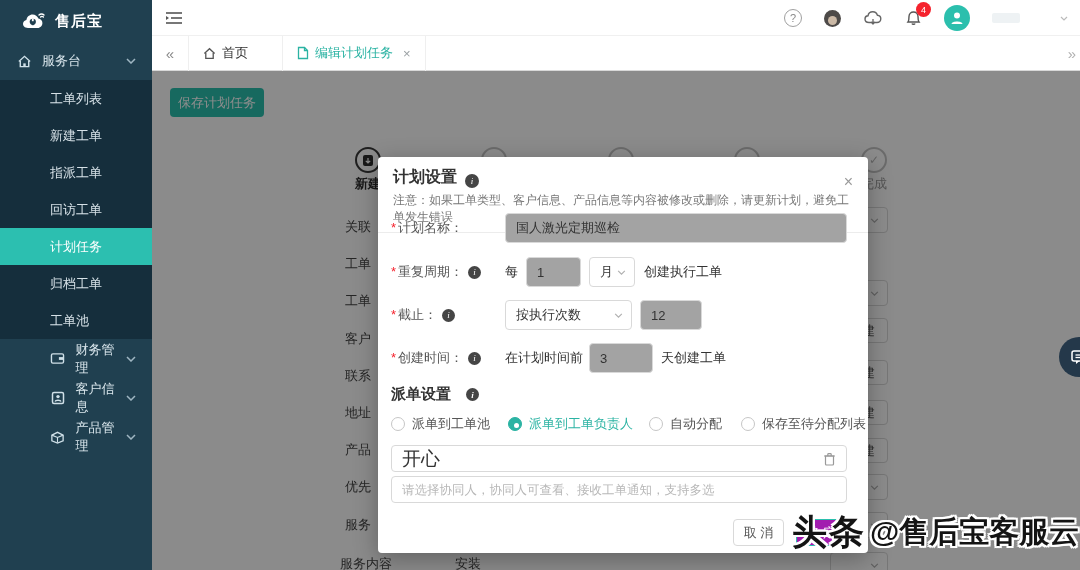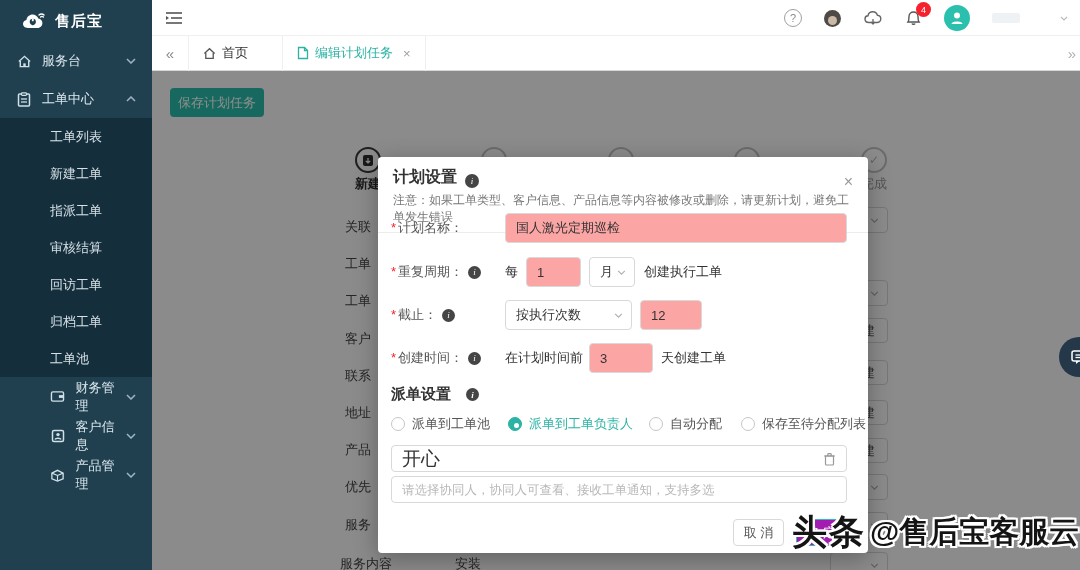--- a/index.html
+++ b/index.html
@@ -63,21 +63,21 @@
   .modal-header { position:relative; padding:10px 16px 6px 15px; border-bottom:1px solid #ececec; }
   .modal-title-row { display:flex; align-items:flex-end; gap:8px; }
   .modal-title { font-size:16px; font-weight:bold; color:#333; }
   .info-dot { width:14px; height:14px; border-radius:50%; background:#454545; color:#fff; font-size:9px; font-style:italic; font-family:"Liberation Serif",serif; display:inline-flex; align-items:center; justify-content:center; flex:none; }
   .info-dot.sm { width:13px; height:13px; }
   .modal-note { font-size:12px; color:#777; margin-top:4px; }
   .modal-close { position:absolute; right:15px; top:17px; font-size:16px; color:#999; cursor:pointer; line-height:1; }
   .m-row { position:absolute; left:13px; right:21px; height:30px; display:flex; align-items:center; }
   .m-label { width:114px; font-size:13px; color:#555; flex:none; display:flex; align-items:center; gap:5px; }
   .req { color:#f5222d; margin-right:2px; }
-  .m-input { height:30px; border:1px solid #d9d9d9; border-radius:4px; font-size:13px; color:#333; padding:0 10px; outline:none; background:#fca5a5; font-family:inherit; }
+  .m-input { height:30px; border:1px solid #d9d9d9; border-radius:4px; font-size:13px; color:#333; padding:0 10px; outline:none; background:#a3a3a3; font-family:inherit; }
   .m-select { height:30px; border:1px solid #d9d9d9; border-radius:4px; display:flex; align-items:center; justify-content:space-between; padding:0 8px 0 10px; font-size:13px; color:#333; background:#fff; cursor:pointer; }
   .m-text { font-size:13px; color:#333; }
   .section-title { position:absolute; left:13px; top:228px; display:flex; align-items:center; gap:15px; font-size:15px; font-weight:bold; color:#333; }
   .radio-row { position:absolute; left:13px; top:258px; height:20px; width:456px; }
   .radio-opt { position:absolute; display:flex; align-items:center; gap:7px; font-size:13px; color:#555; cursor:pointer; white-space:nowrap; }
   .radio-circle { width:14px; height:14px; border:1px solid #c6c6c6; border-radius:50%; background:#fff; flex:none; }
   .radio-opt.selected { color:#2bb3a3; }
   .radio-opt.selected .radio-circle { background:#2bb3a3; border-color:#2bb3a3; position:relative; }
   .radio-opt.selected .radio-circle:after { content:""; position:absolute; left:4.5px; top:4.5px; width:5px; height:5px; border-radius:50%; background:#fff; }
   .tagbox { position:absolute; left:13px; top:288px; width:456px; height:27px; border:1px solid #d9d9d9; border-radius:4px; display:flex; align-items:center; padding:0 10px; font-size:19px; color:#333; }
@@ -124,43 +124,27 @@
           </svg>
       </span>
       <span>服务台</span>
       <span class="chev">
           <svg width="10" height="6" viewBox="0 0 10 6">
             <polyline points="1,1 5,5 9,1" fill="none" stroke="currentColor" stroke-width="1.5"></polyline>
           </svg>
         </span>
     </div>
 
-    <div class="nav-group">
-      <span class="gicon">
-        <svg width="14" height="15" viewBox="0 0 14 15" fill="none">
-            <rect x="1.5" y="2" width="11" height="12" rx="1" stroke="currentColor" stroke-width="1.5"></rect>
-            <rect x="4.5" y="0.8" width="5" height="2.6" rx="0.8" fill="#204050" stroke="currentColor" stroke-width="1.2"></rect>
-            <line x1="4" y1="7" x2="10" y2="7" stroke="currentColor" stroke-width="1.3"></line>
-            <line x1="4" y1="10" x2="10" y2="10" stroke="currentColor" stroke-width="1.3"></line>
-          </svg>
-      </span>
-      <span>工单中心</span>
-      <span class="chev">
-          <svg width="10" height="6" viewBox="0 0 10 6">
-            <polyline points="1,5 5,1 9,5" fill="none" stroke="currentColor" stroke-width="1.5"></polyline>
-          </svg>
-        </span>
-    </div>
 
     <div class="submenu">
       <div class="sub-item">工单列表</div>
       <div class="sub-item">新建工单</div>
       <div class="sub-item">指派工单</div>
-      <div class="sub-item">审核结算</div>
       <div class="sub-item">回访工单</div>
+      <div class="sub-item active">计划任务</div>
       <div class="sub-item">归档工单</div>
       <div class="sub-item">工单池</div>
     </div>
 
     <div class="nav-group bottom-group">
       <span class="gicon">
         <svg width="15" height="13" viewBox="0 0 16 14" fill="none">
             <rect x="1.5" y="2" width="13" height="10" rx="1.5" stroke="currentColor" stroke-width="1.5"></rect>
             <rect x="9.5" y="5.5" width="5" height="3" fill="currentColor"></rect>
           </svg>

